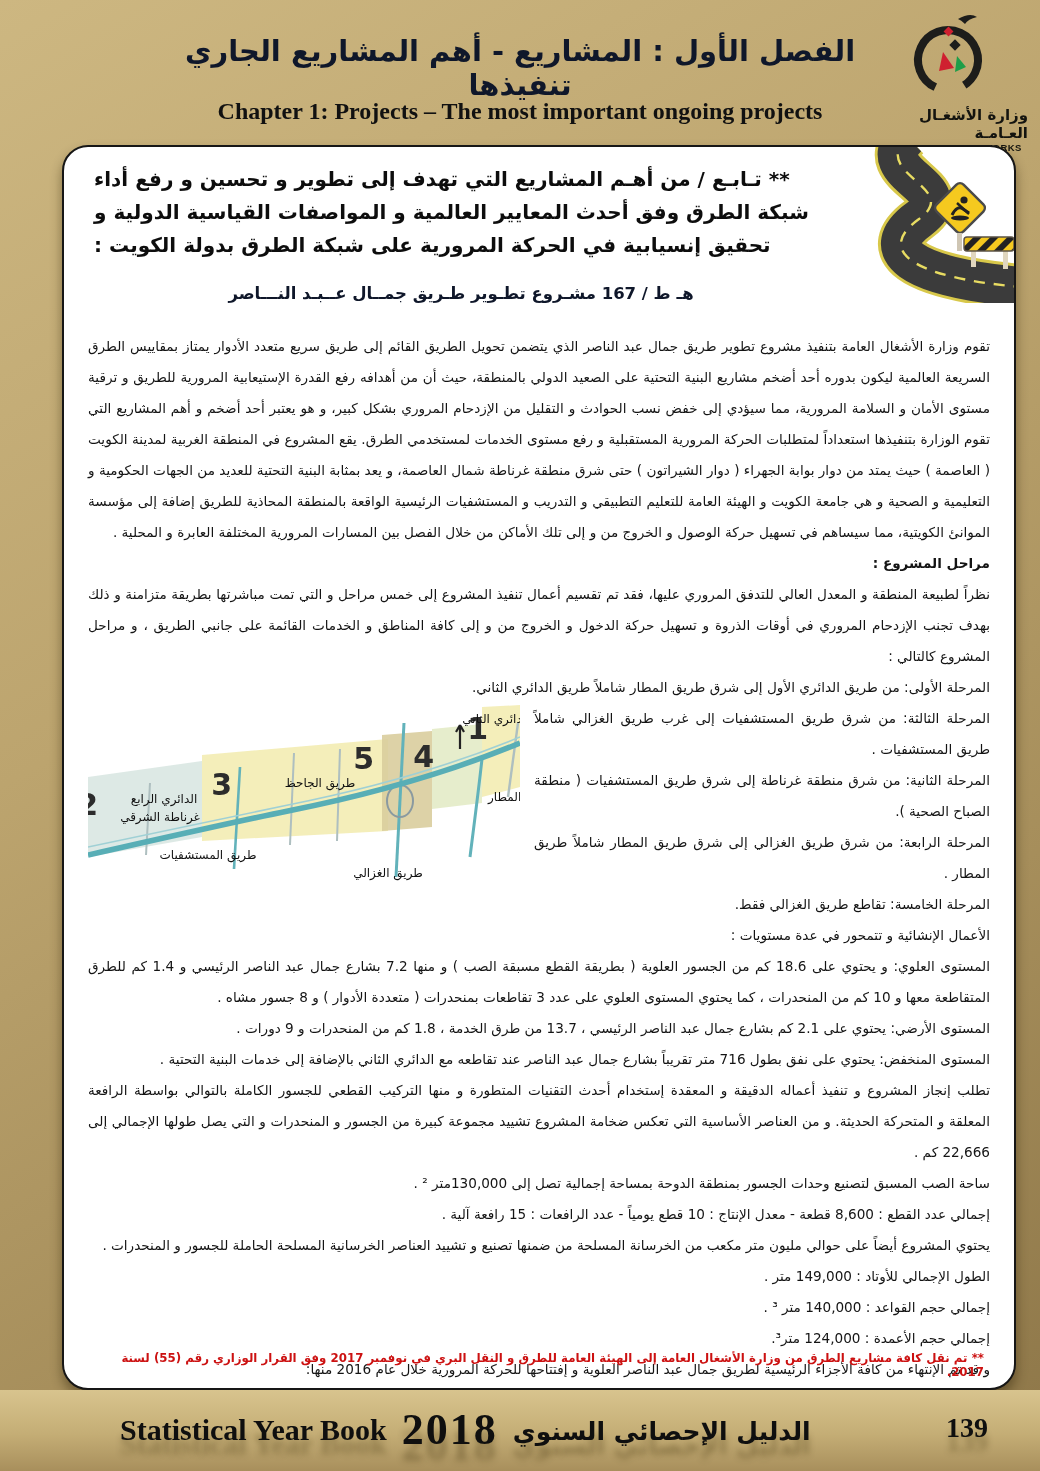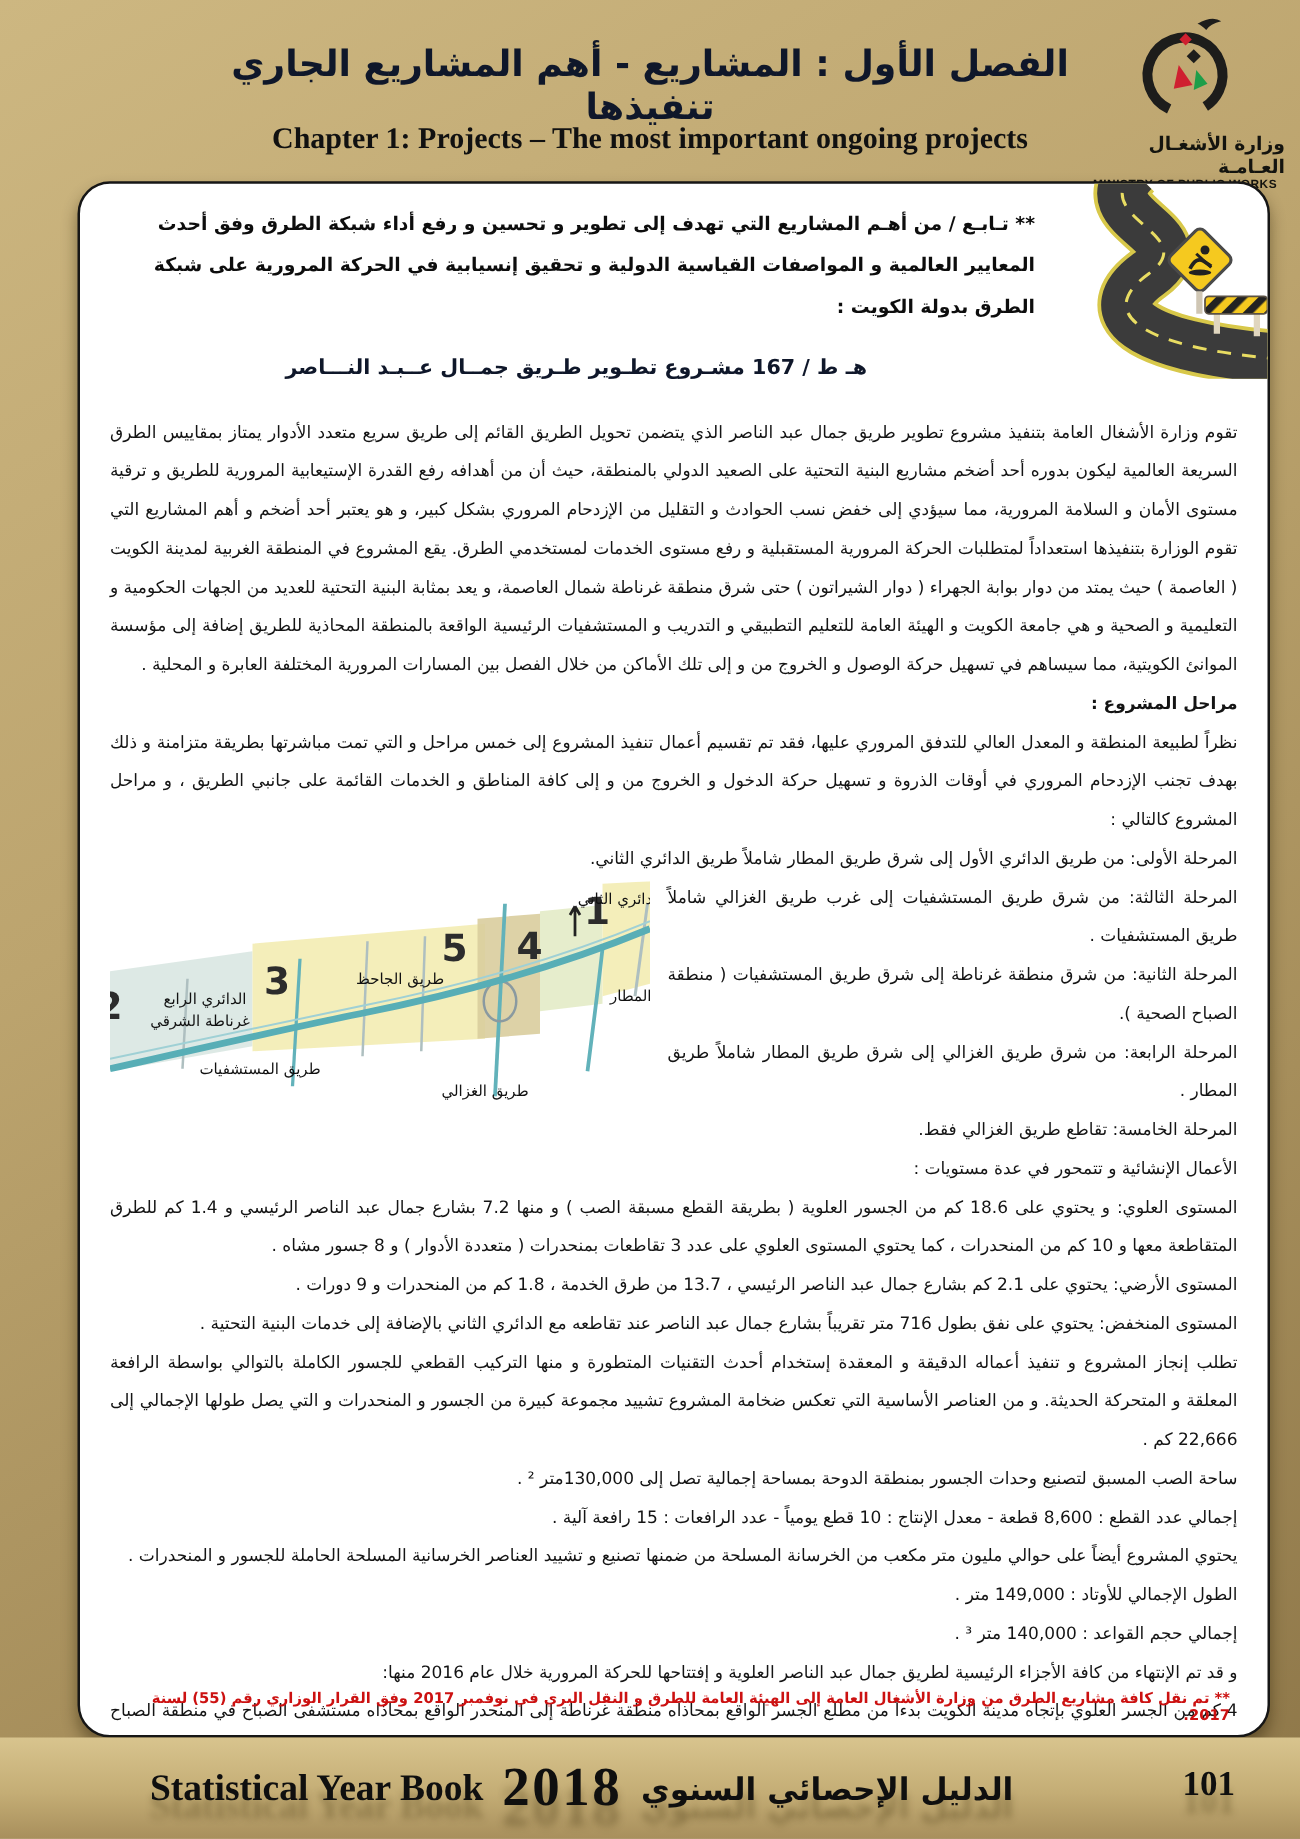--- a/index.html
+++ b/index.html
@@ -30,22 +30,22 @@
               font-family:"Liberation Sans", sans-serif; }
   
   .sheet {
     position:absolute; left:62px; top:145px; width:954px; height:1245px;
     background:#ffffff; border:2px solid #161616; border-radius:26px;
     box-shadow:0 7px 12px rgba(40,28,5,.45);
     overflow:hidden;
   }
   .road-art { position:absolute; top:-2px; right:-2px; width:205px; height:158px; }
   .intro {
-    direction:rtl; text-align:right; font-weight:bold;
-    margin:16px 186px 0 30px; font-size:15px; line-height:33px; color:#0d0d0d;
+    direction:rtl; text-align:left; font-weight:bold;
+    margin:16px 186px 0 30px; font-size:20px; line-height:33px; color:#0d0d0d;
   }
   .project-title {
     direction:rtl; text-align:center; font-weight:bold;
     margin:22px 186px 0 30px; font-size:16.5px; color:#0f172a;
   }
   .body-text {
     direction:rtl; margin:28px 24px 0 24px;
     font-size:13.6px; line-height:31px; color:#141414;
   }
   .body-text p { text-align:justify; }
@@ -186,28 +186,29 @@
     <p>المستوى العلوي: و يحتوي على 18.6 كم من الجسور العلوية ( بطريقة القطع مسبقة الصب ) و منها 7.2 بشارع جمال عبد الناصر الرئيسي و 1.4 كم للطرق المتقاطعة معها و 10 كم من المنحدرات ، كما يحتوي المستوى العلوي على عدد 3 تقاطعات بمنحدرات ( متعددة الأدوار ) و 8 جسور مشاه .</p>
     <p>المستوى الأرضي: يحتوي على 2.1 كم بشارع جمال عبد الناصر الرئيسي ، 13.7 من طرق الخدمة ، 1.8 كم من المنحدرات و 9 دورات .</p>
     <p>المستوى المنخفض: يحتوي على نفق بطول 716 متر تقريباً بشارع جمال عبد الناصر عند تقاطعه مع الدائري الثاني بالإضافة إلى خدمات البنية التحتية .</p>
 
     <p>تطلب إنجاز المشروع و تنفيذ أعماله الدقيقة و المعقدة إستخدام أحدث التقنيات المتطورة و منها التركيب القطعي للجسور الكاملة بالتوالي بواسطة الرافعة المعلقة و المتحركة الحديثة. و من العناصر الأساسية التي تعكس ضخامة المشروع تشييد مجموعة كبيرة من الجسور و المنحدرات و التي يصل طولها الإجمالي إلى 22,666 كم .</p>
     <p>ساحة الصب المسبق لتصنيع وحدات الجسور بمنطقة الدوحة بمساحة إجمالية تصل إلى 130,000متر ² .</p>
     <p>إجمالي عدد القطع : 8,600 قطعة  -  معدل الإنتاج : 10 قطع يومياً  -  عدد الرافعات : 15 رافعة آلية .</p>
     <p>يحتوي المشروع أيضاً على حوالي مليون متر مكعب من الخرسانة المسلحة من ضمنها تصنيع و تشييد العناصر الخرسانية المسلحة الحاملة للجسور و المنحدرات .</p>
     <p>الطول الإجمالي للأوتاد : 149,000 متر .</p>
     <p>إجمالي حجم القواعد : 140,000 متر ³ .</p>
+    <p>إجمالي حجم الأعمدة : 124,000 متر³.</p>
     <p>و قد تم الإنتهاء من كافة الأجزاء الرئيسية لطريق جمال عبد الناصر العلوية و إفتتاحها للحركة المرورية خلال عام 2016 منها:</p>
     <p>4 كم من الجسر العلوي بإتجاه مدينة الكويت بدءاً من مطلع الجسر الواقع بمحاذاه منطقة غرناطة إلى المنحدر الواقع بمحاذاه مستشفى الصباح في منطقة الصباح الطبية . و قد تم إفتتاح الجسر العلوي المتفرع من طريق جمال عبد الناصر العلوي الرئيسي بإتجاه منطقة الصليبيخات و الواقع بمحاذاه مستشفى الولادة وصولاً إلى طريق الجهراء العلوي بإتجاه منطقة الجهراء. و قد تم أيضاً افتتاح 9 كم من طريق جمال عبدالناصر العلوي باتجاه الصليبيخات ، بدءا من منحدر الصعود الواقع بمحاذاة مؤسسة الموانئ حتى نزول الجسر الواقع بمحاذاة منطقة غرناطة.</p>
 
   </div>
 
   <div class="footnote">** تم نقل كافة مشاريع الطرق من وزارة الأشغال العامة إلى الهيئة العامة للطرق و النقل البري في نوفمبر 2017 وفق القرار الوزاري رقم (55) لسنة 2017.</div>
 </div>
 
 <div class="footer">
   <div class="footer-center">
     <span class="en">Statistical Year Book</span>
     <span class="year">2018</span>
     <span class="ar">الدليل الإحصائي السنوي</span>
   </div>
-  <div class="page-num">101</div>
+  <div class="page-num">139</div>
 </div>
 
 </body></html>

